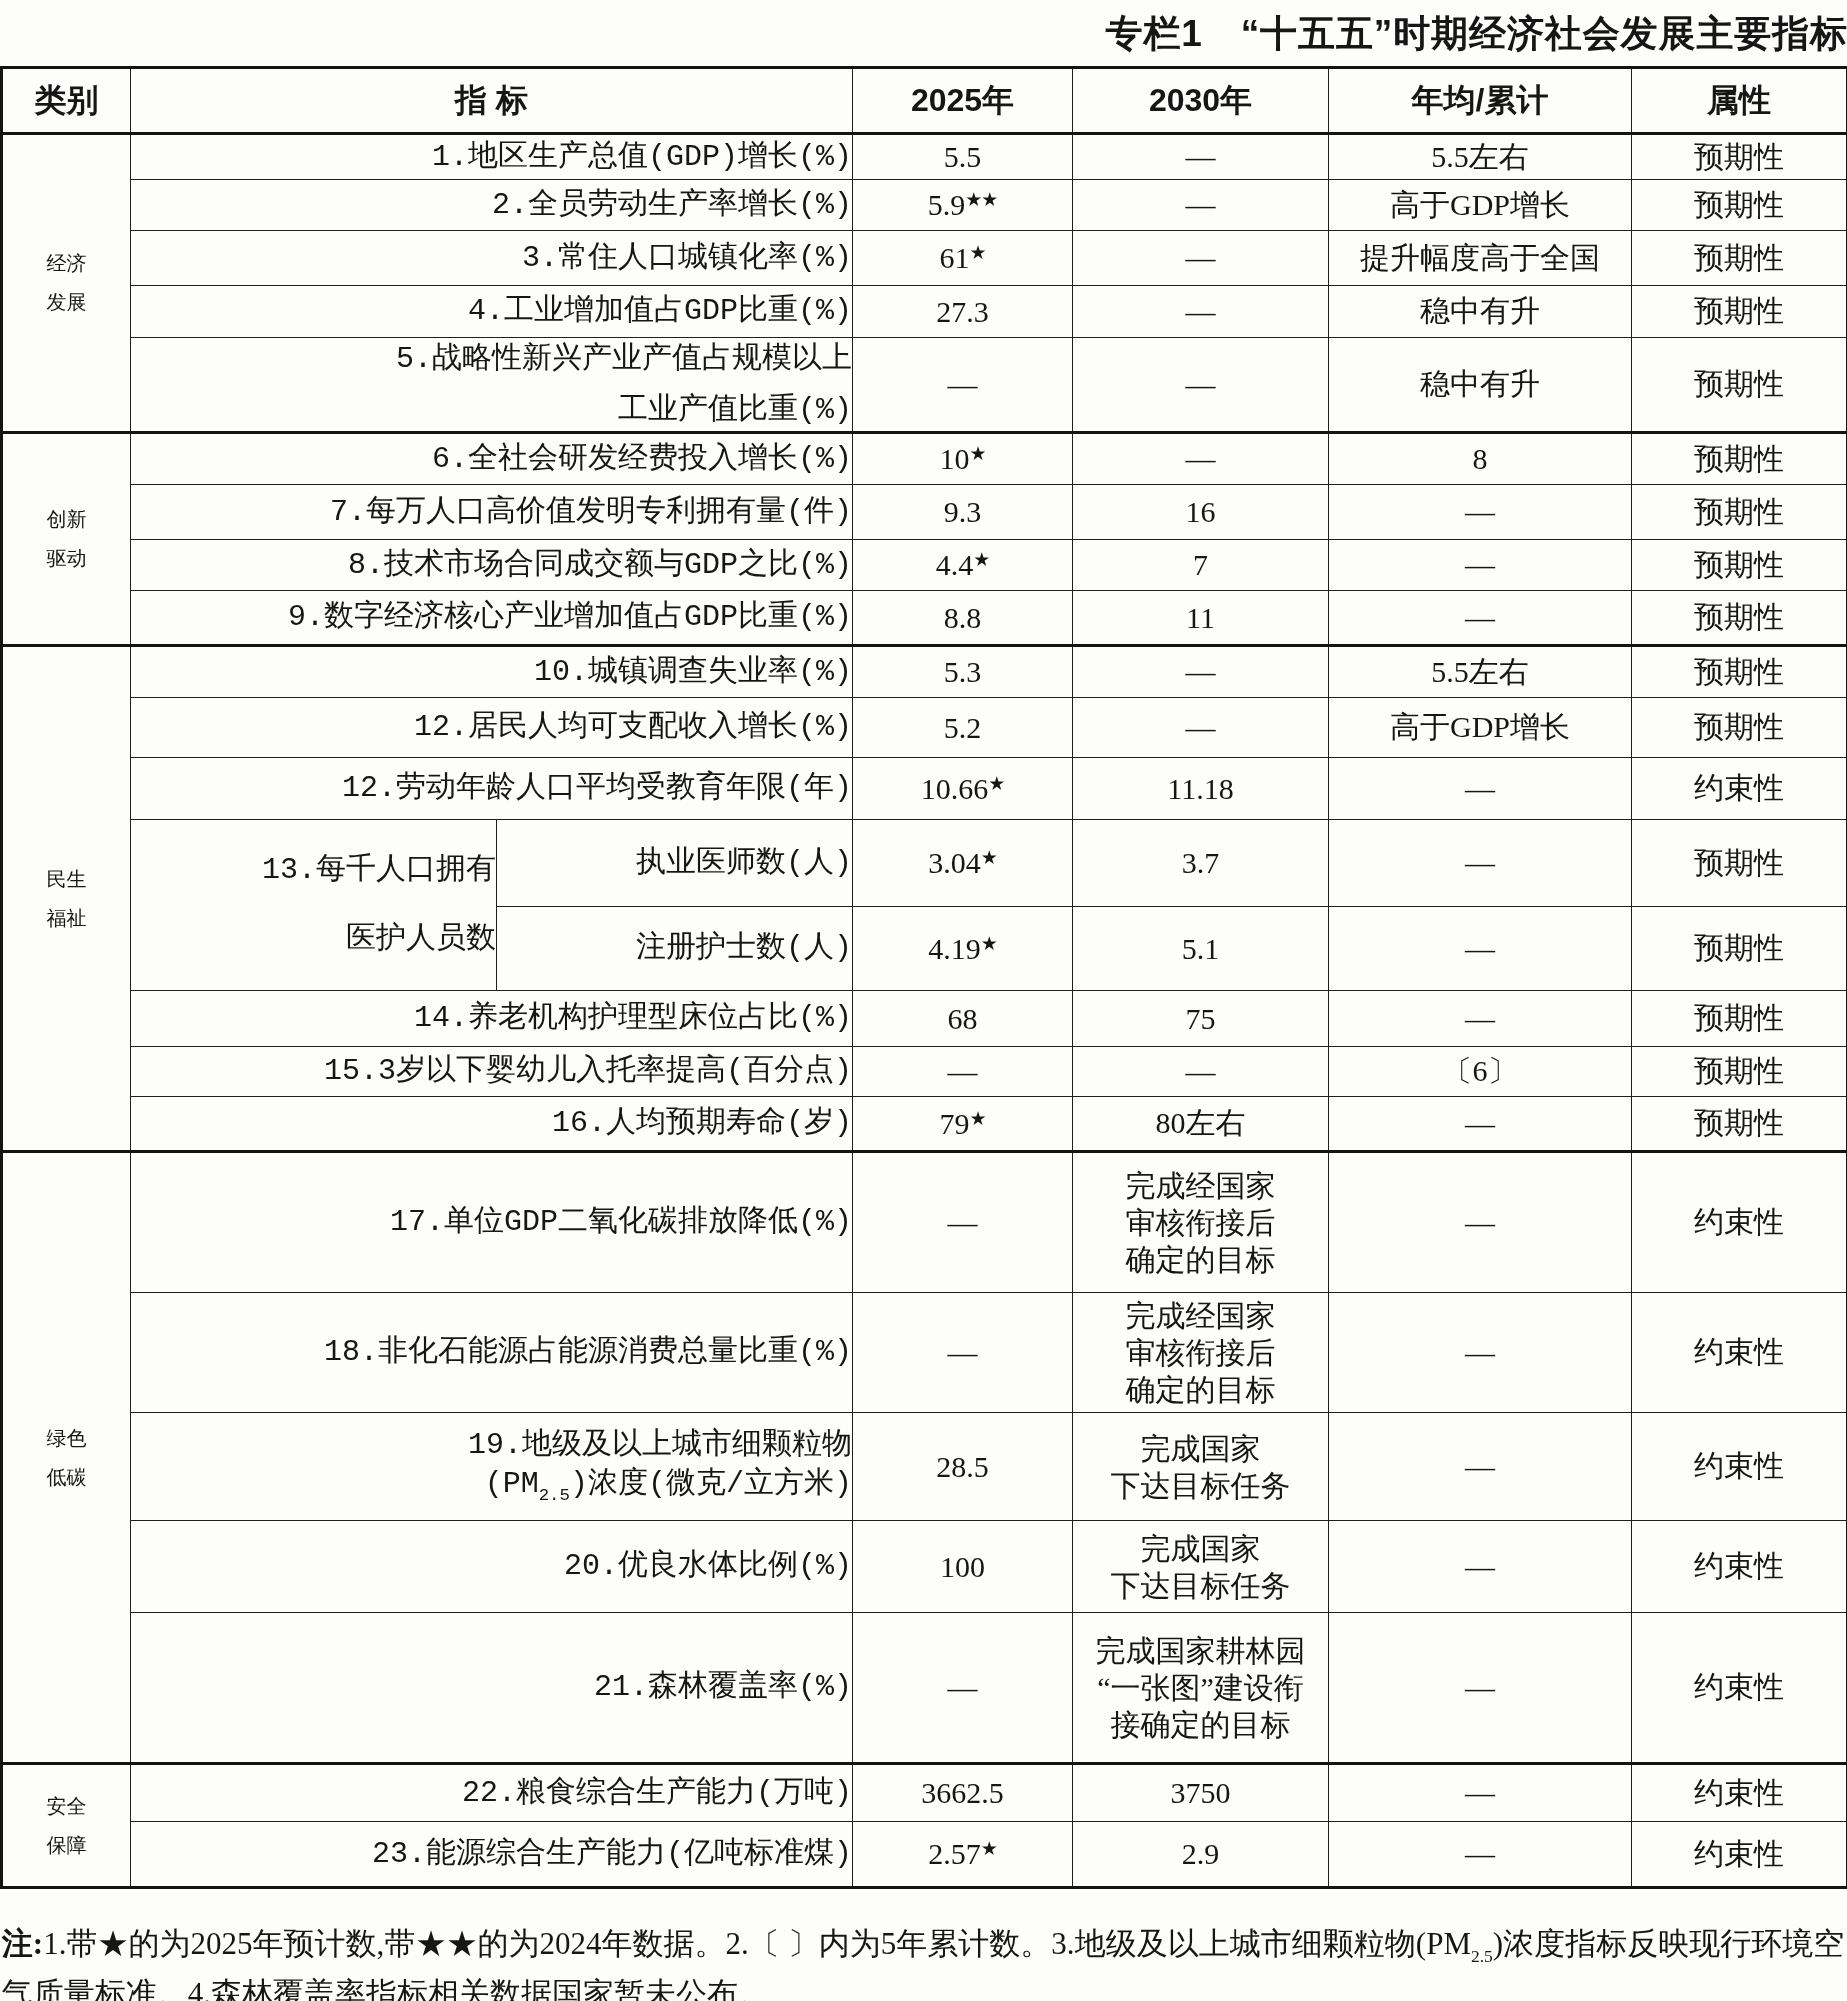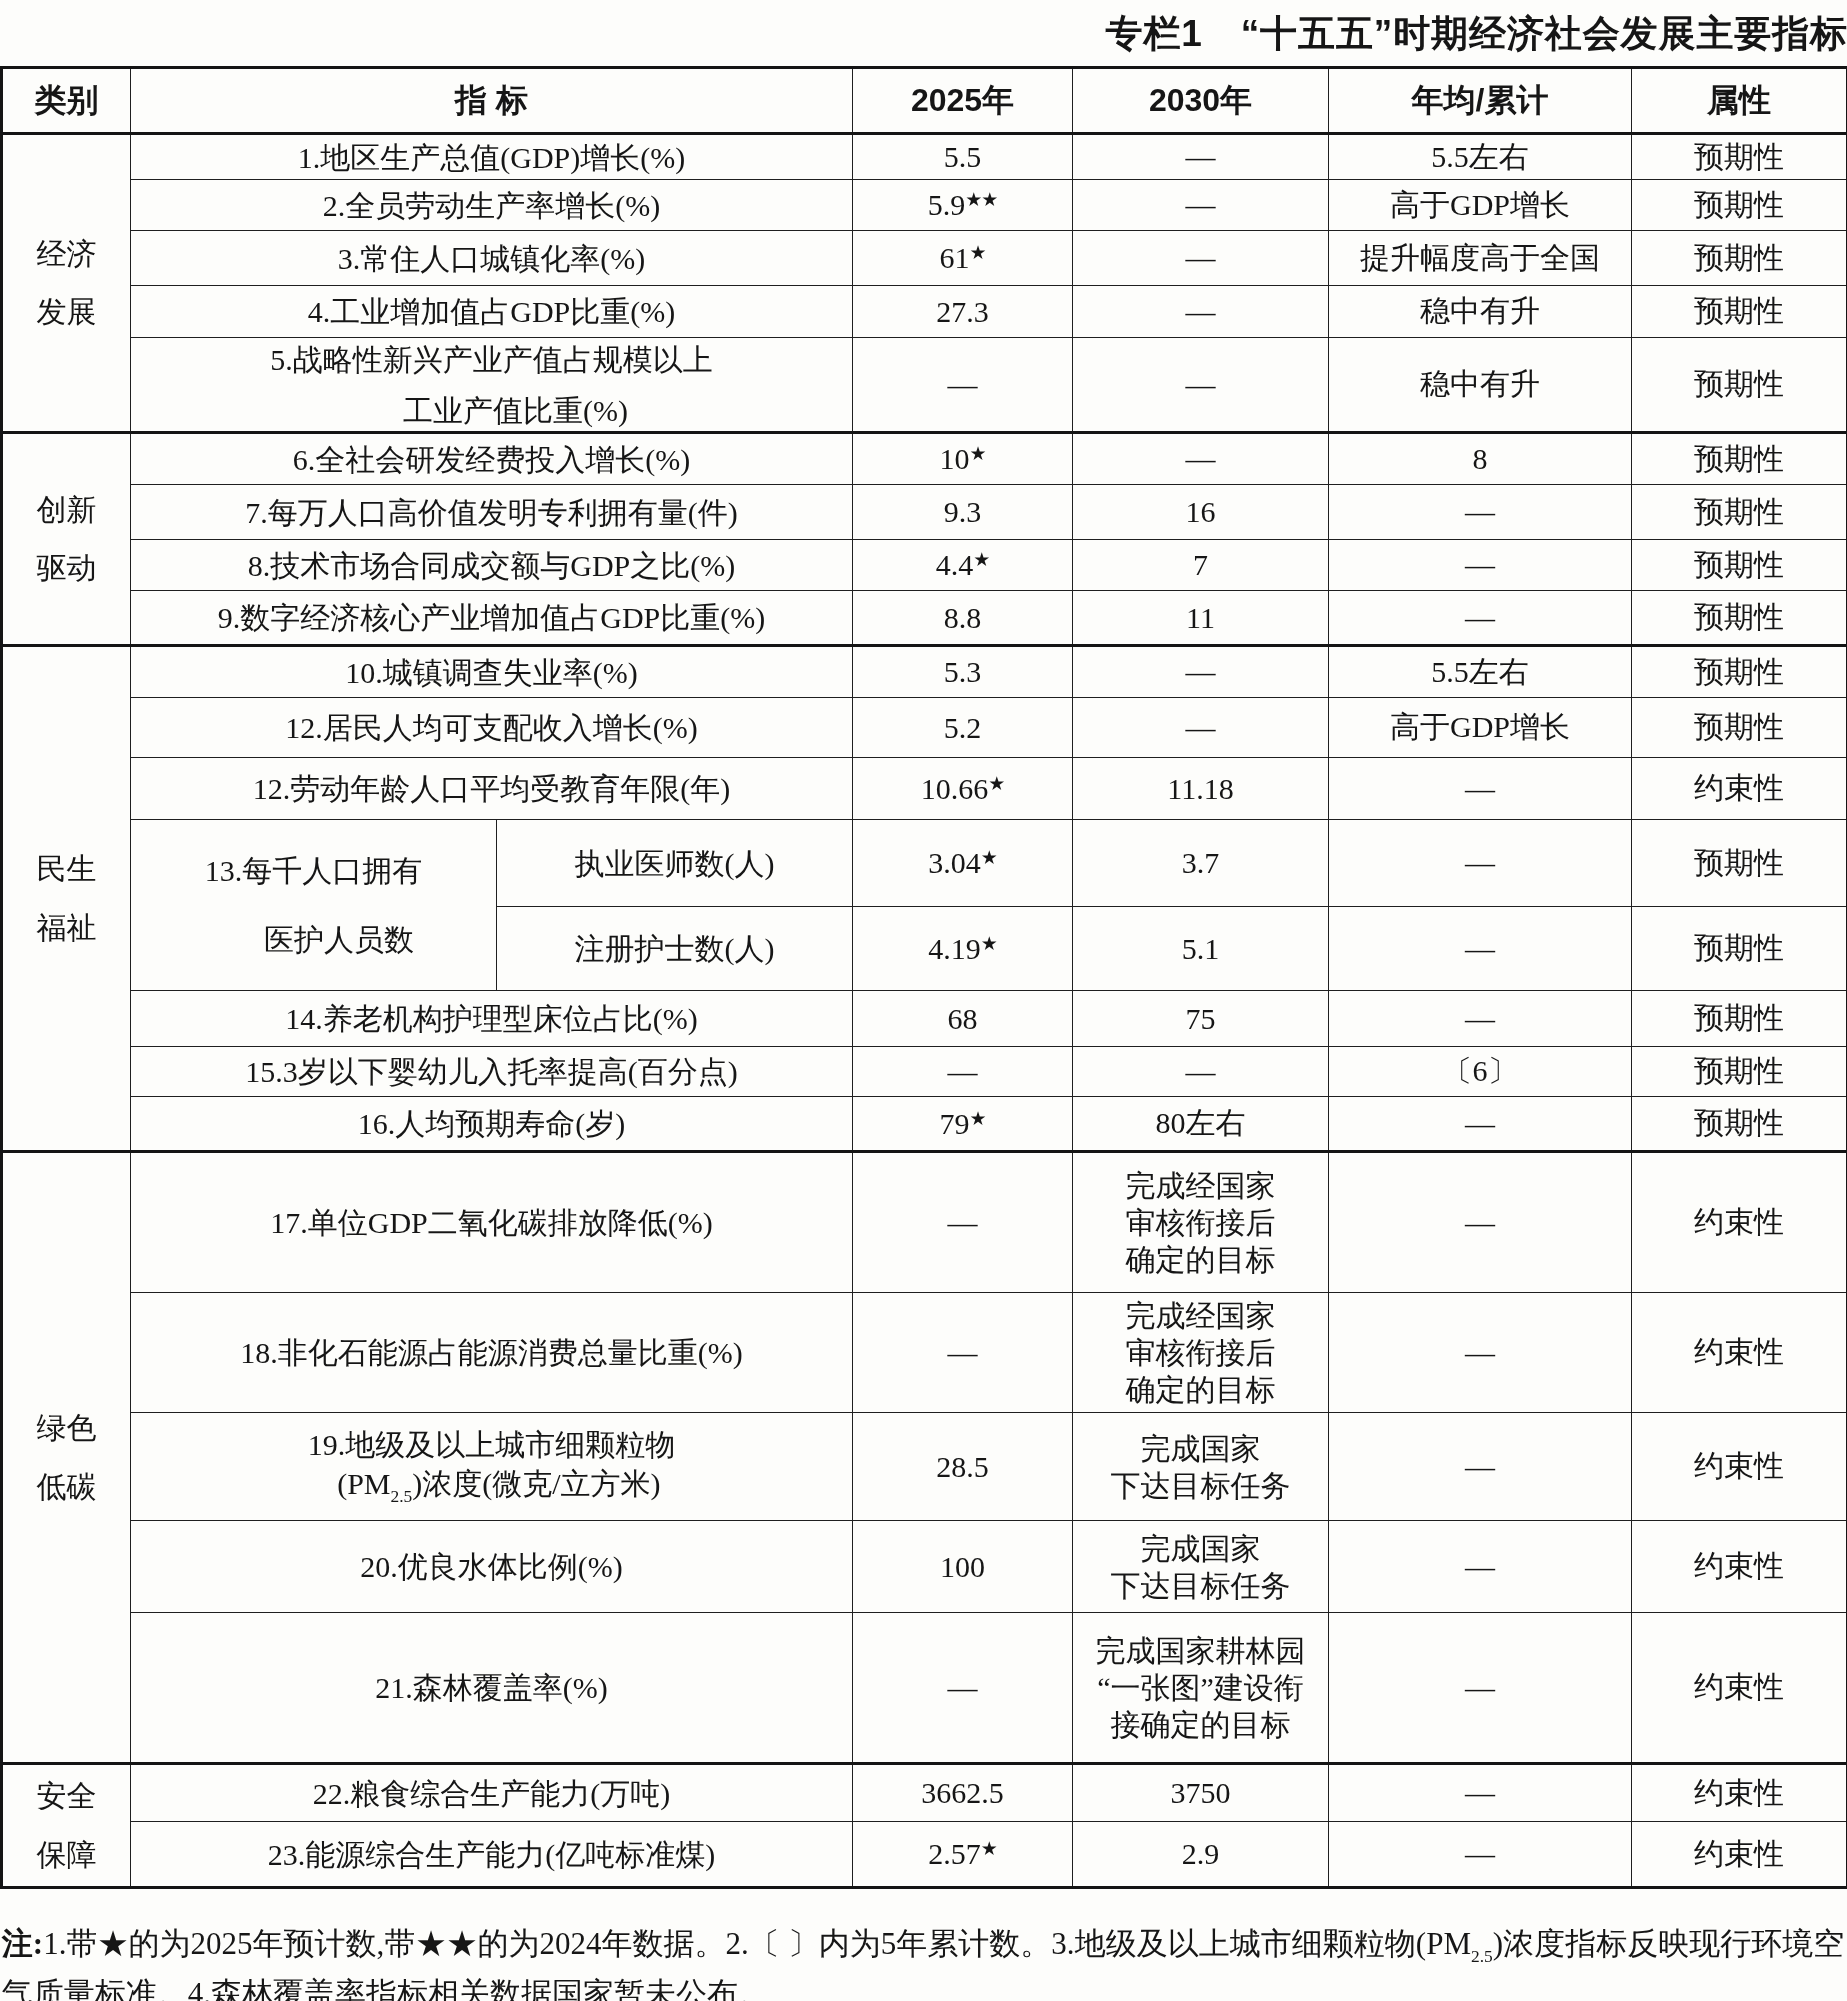--- a/index.html
+++ b/index.html
@@ -20,22 +20,22 @@
     width:1848px;
     border:3.7px solid #141414;
   }
   td,th { border:1.8px solid #1f1f1f; padding:0; overflow:hidden; vertical-align:middle; }
   th {
     font-family:"Liberation Sans","DejaVu Sans",sans-serif;
     font-weight:bold; font-size:32px; text-align:center;
     border-bottom:3.7px solid #141414;
   }
   tr.gs > td { border-top:3.7px solid #141414; }
-  td.cat  { text-align:center; font-size:30px; line-height:1.95; }
-  td.ind  { text-align:center; font-size:30px; line-height:1.3; }
+  td.cat  { text-align:center; font-size:20px; line-height:1.95; }
+  td.ind  { text-align:right; font-size:30px; line-height:1.3;font-family:Liberation Mono, monospace; }
   td.val  { text-align:center; font-size:30px; }
   .blk { display:block; }
   .ind5-2  { padding-left:48px;margin-top:12px; }
   .ind13-2 { padding-left:51px;margin-top:30px; }
   .ind19-2 { padding-left:14.7px; }
   .star { font-size:19px; vertical-align:9.2px; letter-spacing:-0.9px; }
   .sub  { font-size:17.4px; vertical-align:-8.3px; letter-spacing:0; }
   .ml span.blk { line-height:1.24; }
   .notes {
     padding:31px 3.7px 0 1.8px;

